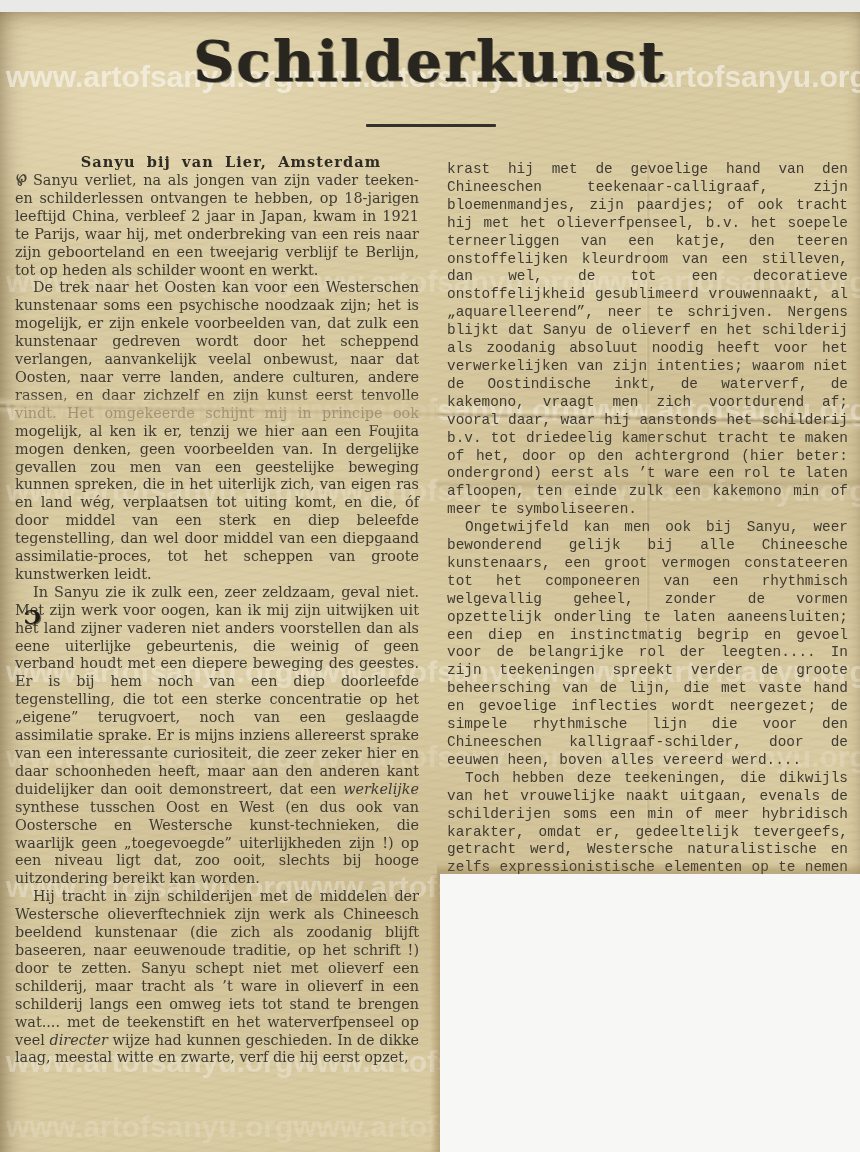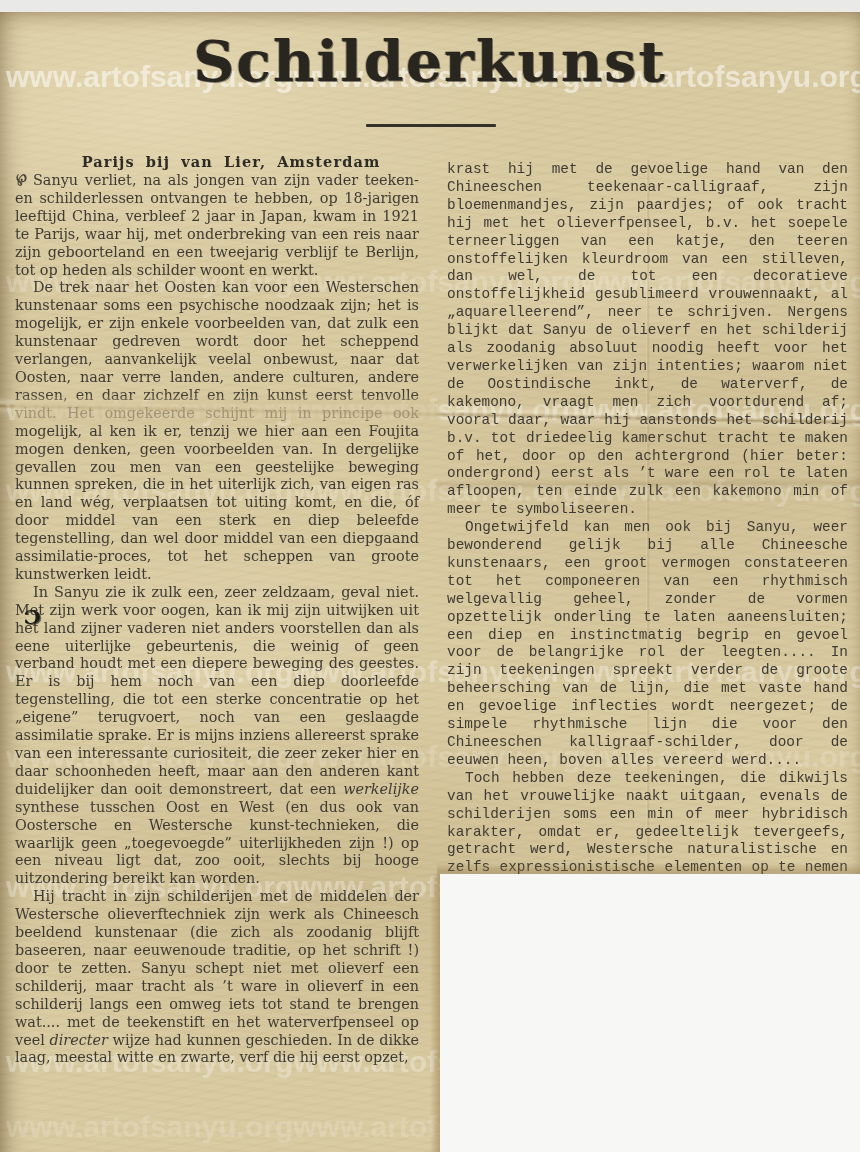--- a/index.html
+++ b/index.html
@@ -159,21 +159,21 @@
         </div>
       </div>
 
     <div class="crease-main"></div>
     <div class="crease-faint"></div>
     <div class="crease-vertical"></div>
 
     <div class="title">Schilderkunst</div>
     <div class="title-rule"></div>
 
-    <div class="col-heading">Parijs bij van Lier, Amsterdam</div>
+    <div class="col-heading">Sanyu bij van Lier, Amsterdam</div>
 
     <div class="col col-left" id="col-left">
         <p class="para indent"><span>Sanyu verliet, na als jongen van zijn vader teeken- en schilderlessen ontvangen te hebben, op 18-jarigen leeftijd China, verbleef 2 jaar in Japan, kwam in 1921 te Parijs, waar hij, met onderbreking van een reis naar zijn geboorteland en een tweejarig verblijf te Berlijn, tot op heden als schilder woont en werkt.</span></p>
         <p class="para indent"><span>De trek naar het Oosten kan voor een Westerschen kunstenaar soms een psychische noodzaak zijn; het is mogelijk, er zijn enkele voorbeelden van, dat zulk een kunstenaar gedreven wordt door het scheppend verlangen, aanvankelijk veelal onbewust, naar dat Oosten, naar verre landen, andere culturen, andere rassen, en daar zichzelf en zijn kunst eerst tenvolle vindt. Het omgekeerde schijnt mij in principe ook mogelijk, al ken ik er, tenzij we hier aan een Foujita mogen denken, geen voorbeelden van. In dergelijke gevallen zou men van een geestelijke beweging kunnen spreken, die in het uiterlijk zich, van eigen ras en land wég, verplaatsen tot uiting komt, en die, óf door middel van een sterk en diep beleefde tegenstelling, dan wel door middel van een diepgaand assimilatie-proces, tot het scheppen van groote kunstwerken leidt.</span></p>
         <p class="para indent"><span>In Sanyu zie ik zulk een, zeer zeldzaam, geval niet. Met zijn werk voor oogen, kan ik mij zijn uitwijken uit het land zijner vaderen niet anders voorstellen dan als eene uiterlijke gebeurtenis, die weinig of geen verband houdt met een diepere beweging des geestes. Er is bij hem noch van een diep doorleefde tegenstelling, die tot een sterke concentratie op het „eigene” terugvoert, noch van een geslaagde assimilatie sprake. Er is mijns inziens allereerst sprake van een interessante curiositeit, die zeer zeker hier en daar schoonheden heeft, maar aan den anderen kant duidelijker dan ooit demonstreert, dat een </span><em>werkelijke</em><span> synthese tusschen Oost en West (en dus ook van Oostersche en Westersche kunst-technieken, die waarlijk geen „toegevoegde” uiterlijkheden zijn !) op een niveau ligt dat, zoo ooit, slechts bij hooge uitzondering bereikt kan worden.</span></p>
         <p class="para indent"><span>Hij tracht in zijn schilderijen met de middelen der Westersche olieverftechniek zijn werk als Chineesch beeldend kunstenaar (die zich als zoodanig blijft baseeren, naar eeuwenoude traditie, op het schrift !) door te zetten. Sanyu schept niet met olieverf een schilderij, maar tracht als ’t ware in olieverf in een schilderij langs een omweg iets tot stand te brengen wat.... met de teekenstift en het waterverfpenseel op veel </span><em>directer</em><span> wijze had kunnen geschieden. In de dikke laag, meestal witte en zwarte, verf die hij eerst opzet,</span></p>
       </div>
     <div class="col col-right" id="col-right">
         <p class="para"><span>krast hij met de gevoelige hand van den Chineeschen teekenaar-calligraaf, zijn bloemenmandjes, zijn paardjes; of ook tracht hij met het olieverfpenseel, b.v. het soepele terneerliggen van een katje, den teeren onstoffelijken kleurdroom van een stilleven, dan wel, de tot een decoratieve onstoffelijkheid gesublimeerd vrouwennaakt, al „aquarelleerend”, neer te schrijven. Nergens blijkt dat Sanyu de olieverf en het schilderij als zoodanig absoluut noodig heeft voor het verwerkelijken van zijn intenties; waarom niet de Oostindische inkt, de waterverf, de kakemono, vraagt men zich voortdurend af; vooral daar, waar hij aanstonds het schilderij b.v. tot driedeelig kamerschut tracht te maken of het, door op den achtergrond (hier beter: ondergrond) eerst als ’t ware een rol te laten afloopen, ten einde zulk een kakemono min of meer te symboliseeren.</span></p>
         <p class="para indent"><span>Ongetwijfeld kan men ook bij Sanyu, weer bewonderend gelijk bij alle Chineesche kunstenaars, een groot vermogen constateeren tot het componeeren van een rhythmisch welgevallig geheel, zonder de vormen opzettelijk onderling te laten aaneensluiten; een diep en instinctmatig begrip en gevoel voor de belangrijke rol der leegten.... In zijn teekeningen spreekt verder de groote beheersching van de lijn, die met vaste hand en gevoelige inflecties wordt neergezet; de simpele rhythmische lijn die voor den Chineeschen kalligraaf-schilder, door de eeuwen heen, boven alles vereerd werd....</span></p>

